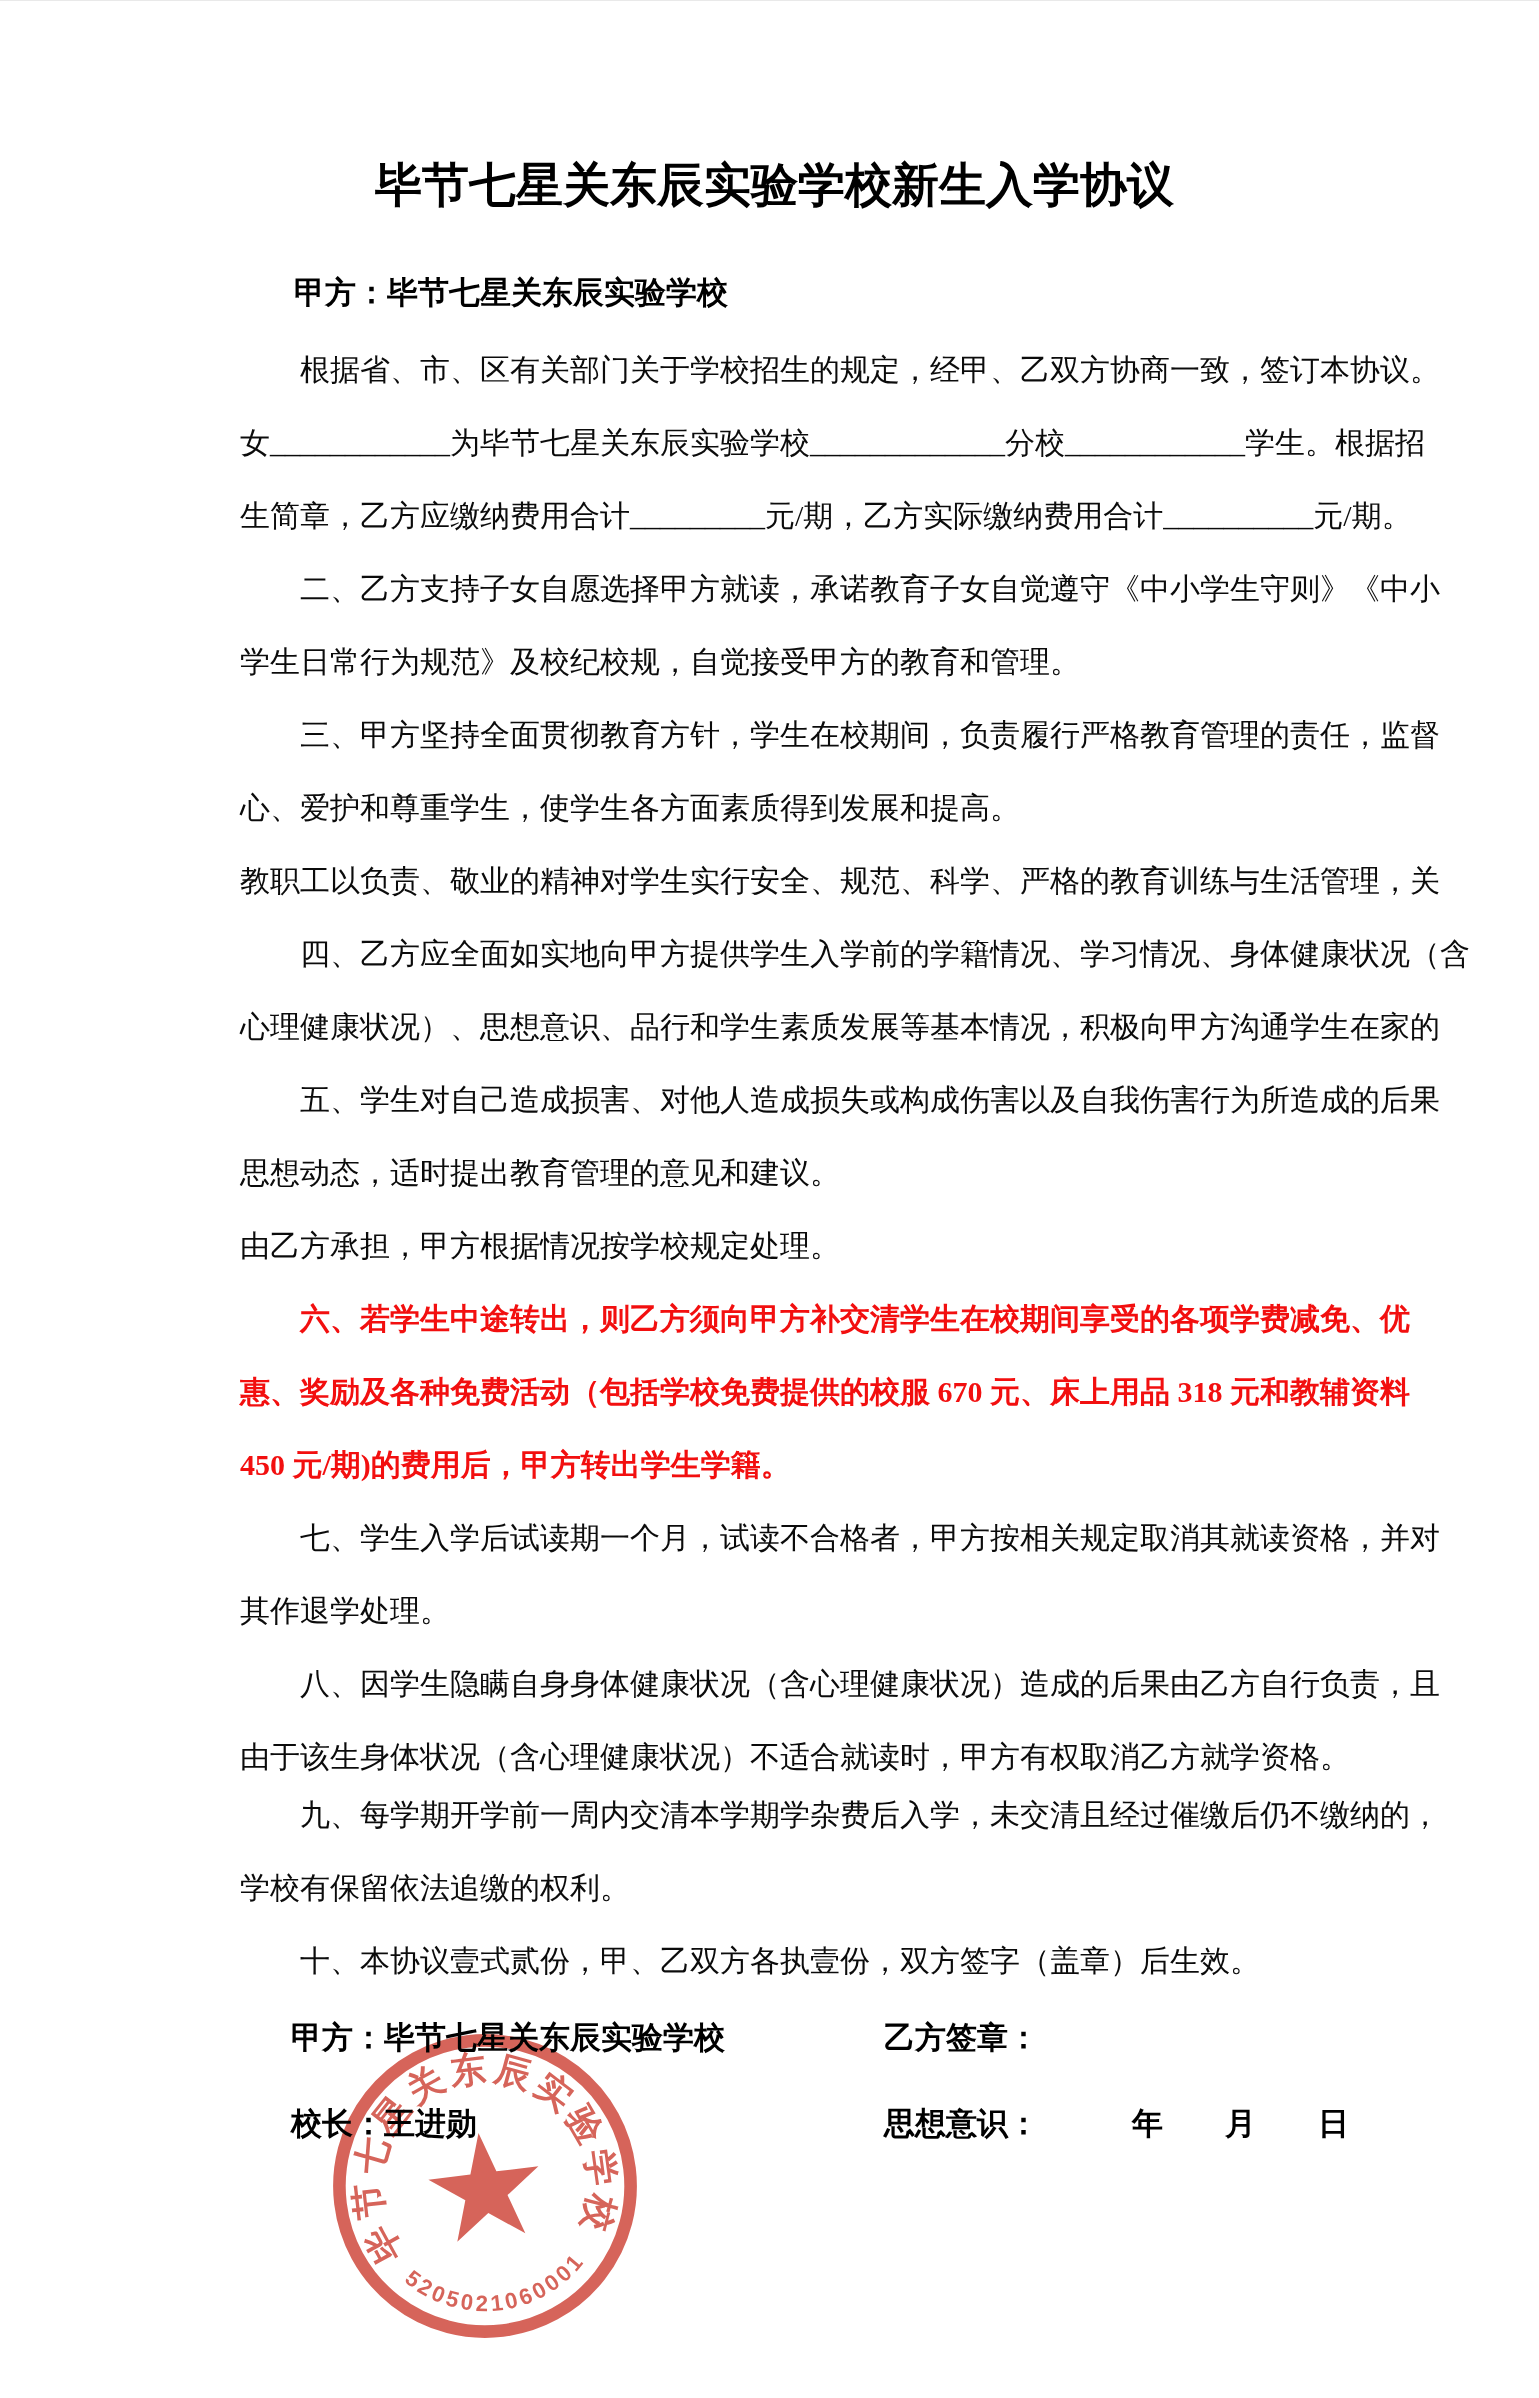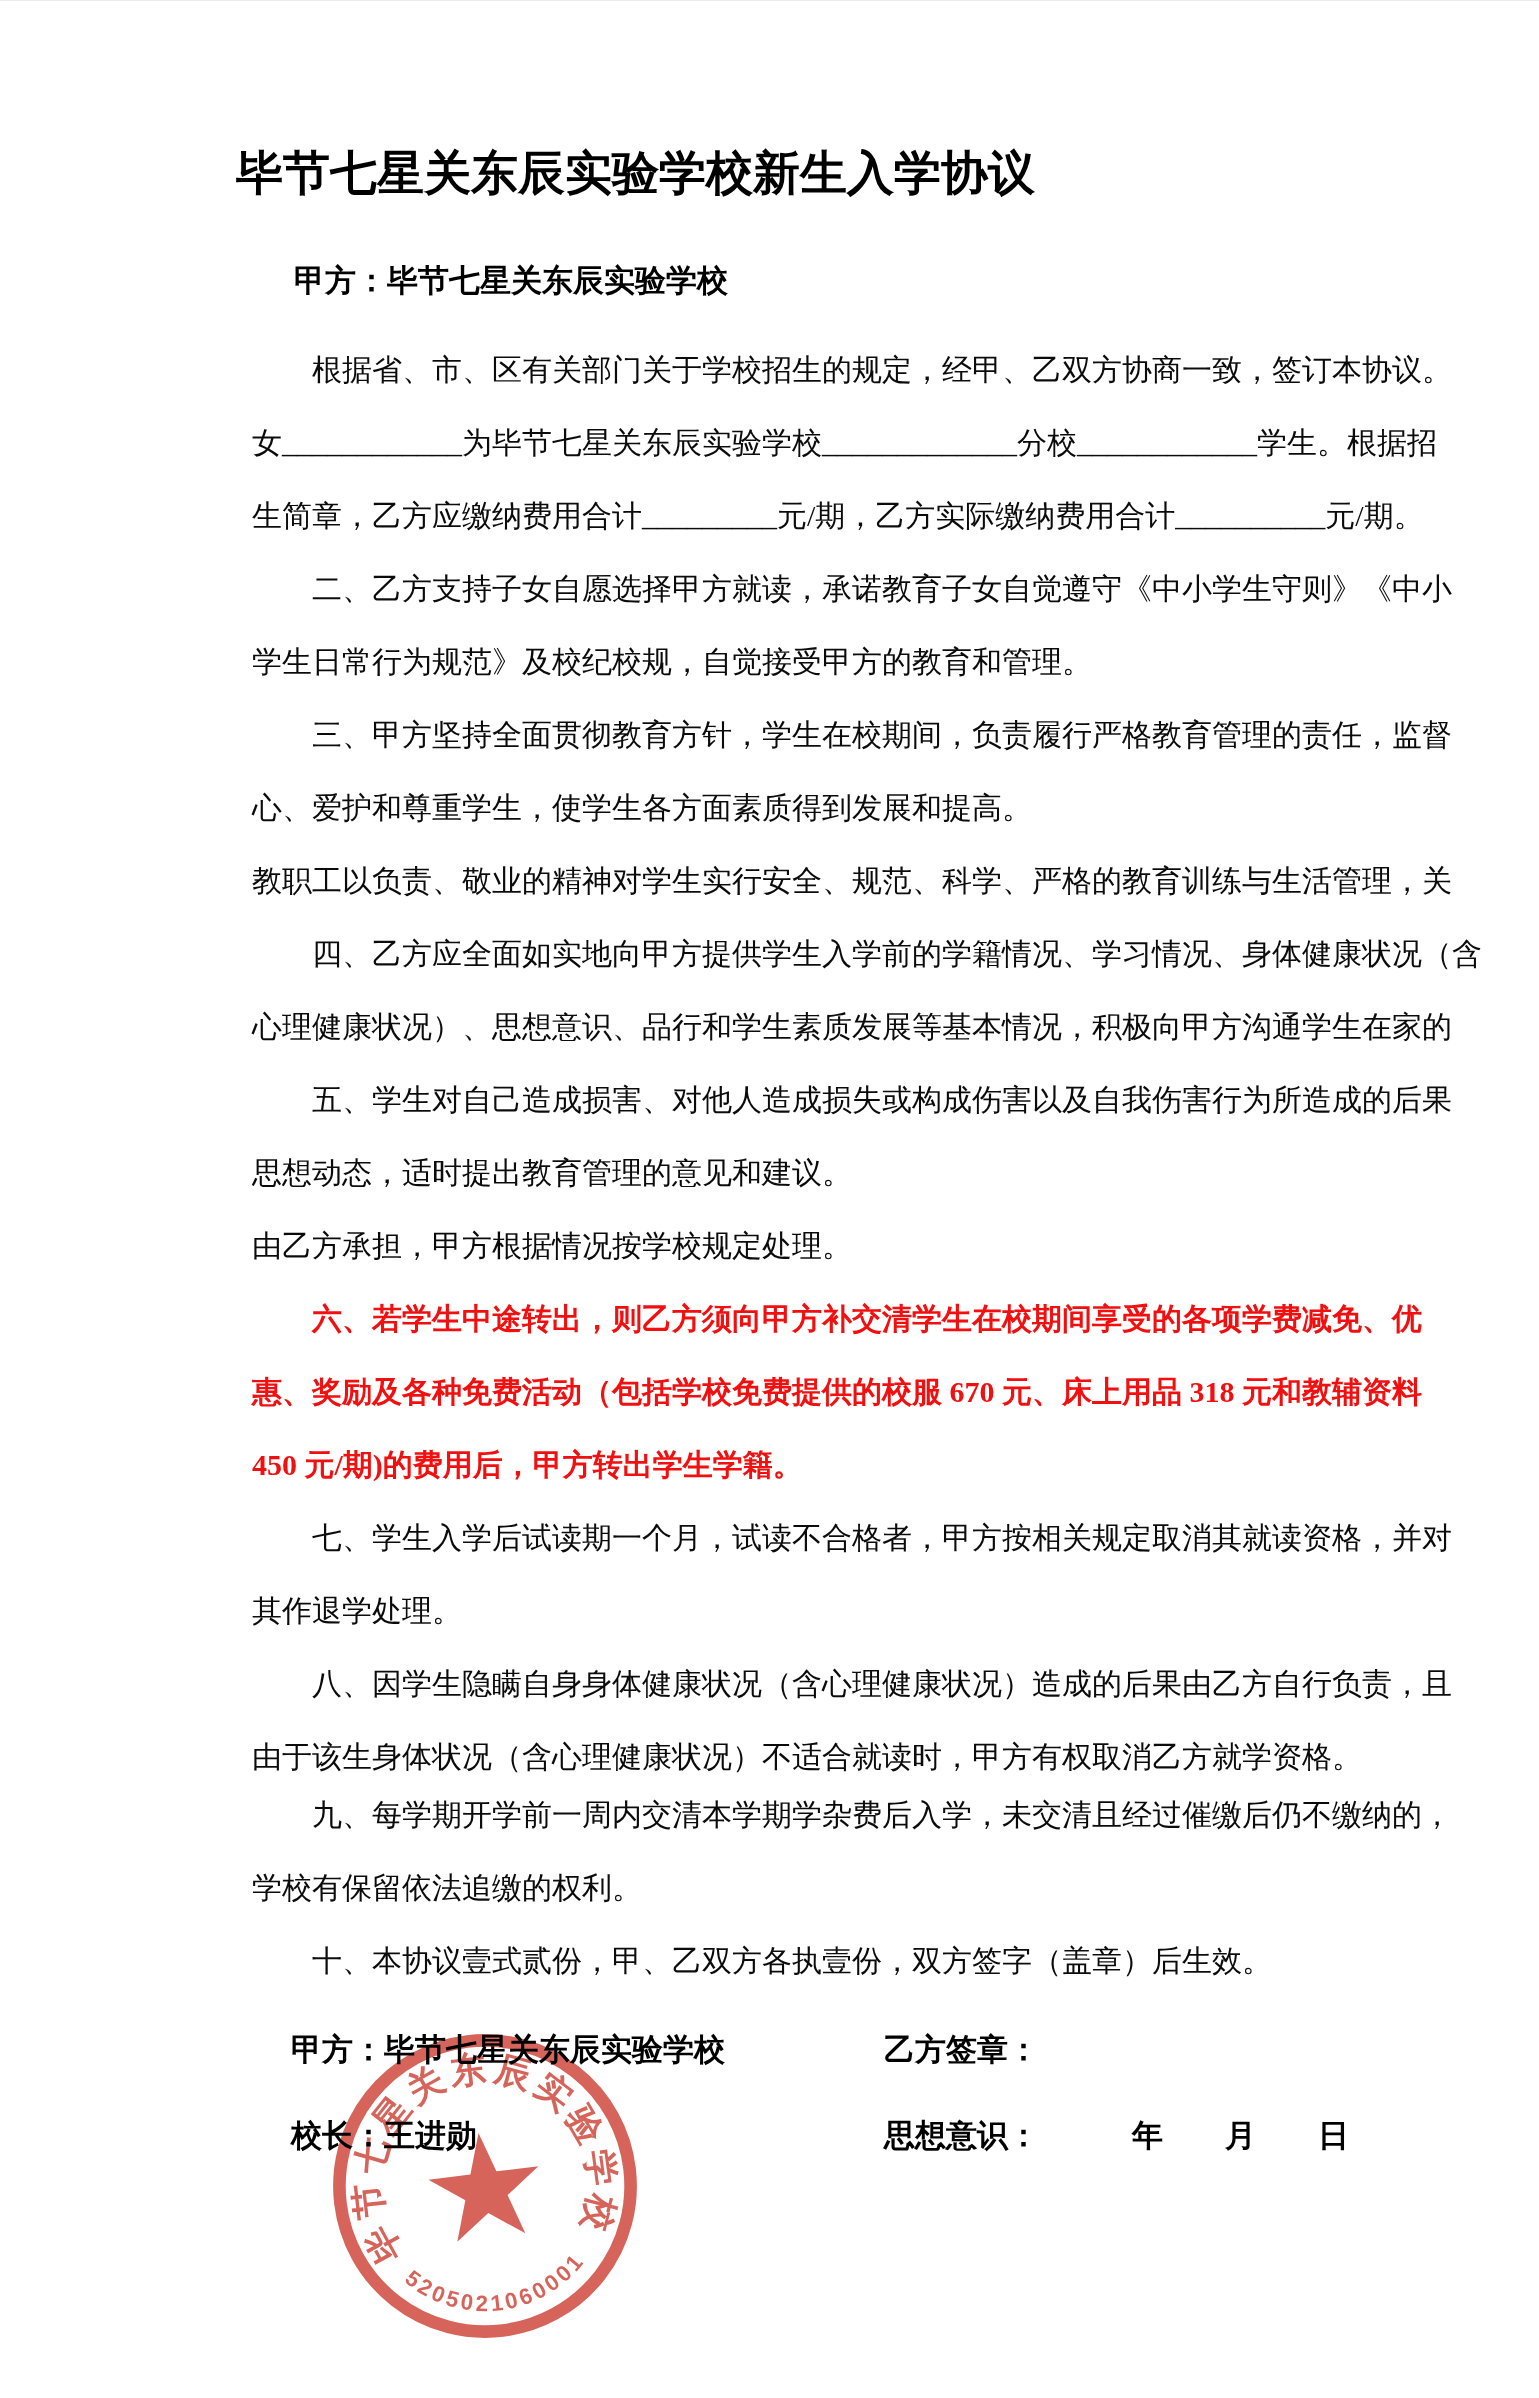--- a/index.html
+++ b/index.html
@@ -8,38 +8,39 @@
     width:1540px;height:2399px;
     background:#ffffff;
     overflow:hidden;
     border-top:1px solid #e9e9e9;
     font-family:"Liberation Serif","DejaVu Serif",serif;
     color:#0b0b0b;
   }
   .content{position:relative;z-index:1;padding:142px 39px 0 236px;}
   .title{
     width:1077px;
-    margin:0 0 41px 0;
+    margin:12px 0 41px 0;
+    text-align:center;
     font-family:"Liberation Sans","DejaVu Sans",sans-serif;
     font-weight:bold;
     font-size:47px;
     line-height:60px;
     white-space:nowrap;
     color:#000;
   }
   .party-line{
     font-family:"Liberation Sans","DejaVu Sans",sans-serif;
     font-weight:bold;
     font-size:31px;
     line-height:73px;
     padding-left:58px;
     white-space:nowrap;
     color:#000;
   }
-  .paragraphs{margin:16px;}
+  .paragraphs{margin:4px;}
   .line{
     font-size:30px;
     line-height:73px;
     white-space:nowrap;
     color:#0b0b0b;
   }
   .line.indent{padding-left:60px;}
   .line.red{color:#f20f0f;font-weight:bold;}
   .line.tight{margin-top:-15.5px;}
   .sig-row{

